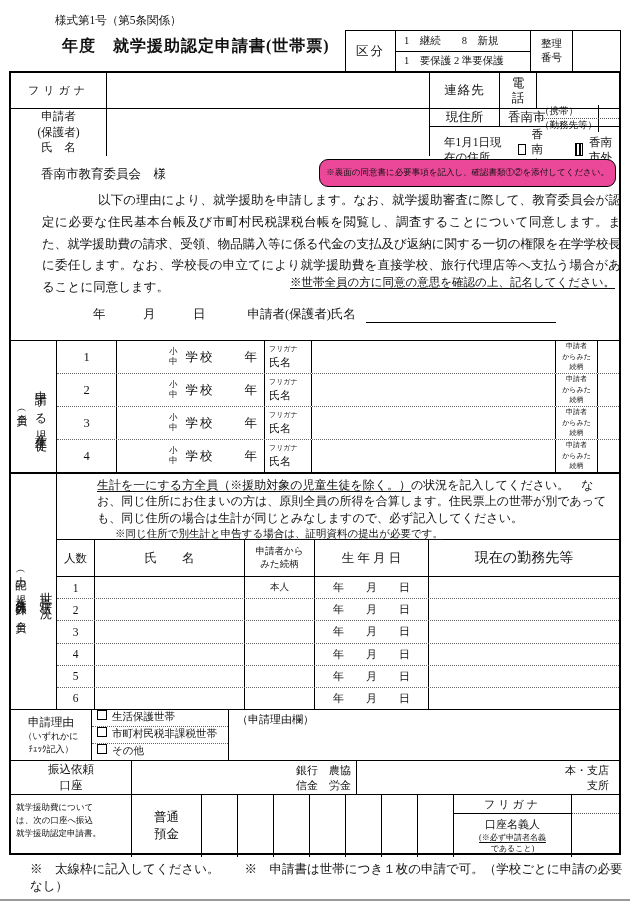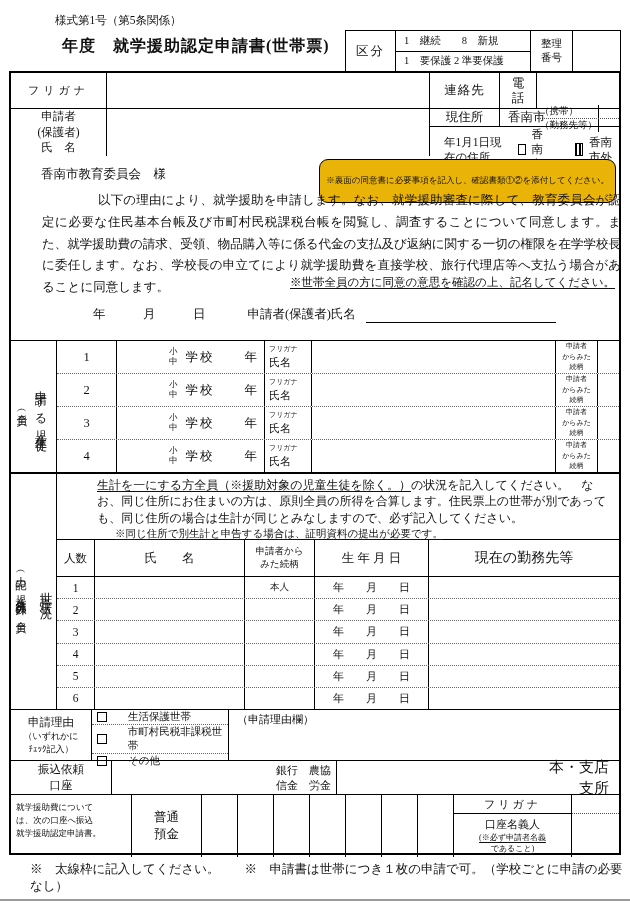--- a/index.html
+++ b/index.html
@@ -62,21 +62,21 @@
   .addr-right .ar1 { flex:1; display:flex; border-bottom:1px solid #000; }
   .addr-right .ar1 .al { width:70px; border-right:1px solid #000; display:flex;
                          align-items:center; justify-content:center; font-size:12.5px; }
   .addr-right .ar1 .av { flex:1; display:flex; align-items:center; padding-left:8px; font-size:12.5px; }
   .addr-right .ar2 { flex:1; display:flex; align-items:center; padding-left:14px;
                      font-size:11.5px; gap:6px; }
 
   
   #consent { top:84px; height:183px; }
   #back-note { position:absolute; right:3px; top:2px; font-size:8.5px; border:1px solid #000;
-               border-radius:9px; padding:15px 6px; background:#eab308; }
+               border-radius:9px; padding:7px 6px; background:#ec4899; }
   #addressee { position:absolute; left:30px; top:9px; font-size:12.5px; }
   #consent-body { position:absolute; left:31px; top:33px; width:579px; font-size:12.5px;
                   line-height:1.74; text-indent:56px; text-align:justify; }
   #sign-note { position:absolute; right:4px; top:118px; font-size:11.5px; }
   #sign-row { position:absolute; left:82px; top:149px; display:flex; align-items:flex-end;
               font-size:12.5px; }
   #sign-row .gap1 { width:42px; }
   #sign-row .gap2 { width:10px; }
   #sign-line { display:inline-block; width:190px; border-bottom:1px solid #000; height:16px; }
 
@@ -131,34 +131,34 @@
   .hh-row .col-rel { font-size:9.5px; }
   .hh-row .col-birth { font-size:11px; }
 
   
   #reason { top:636px; height:51px; border-top:1px solid #000; display:flex; }
   #reason-lbl { width:81px; border-right:1px solid #000; display:flex; flex-direction:column;
                 align-items:center; justify-content:center; }
   #reason-lbl .t { font-size:11.5px; }
   #reason-lbl .s { font-size:9px; line-height:1.35; text-align:center; }
   #reason-opts { width:137px; border-right:1px solid #000; display:flex; flex-direction:column; }
-  .opt { flex:1; display:flex; align-items:center; gap:21px; padding-left:5px; font-size:10.5px; }
+  .opt { flex:1; display:flex; gap:5px; padding-left:5px; font-size:10.5px; }
   .opt + .opt { border-top:1px dotted #666; }
   .opt .cbox { width:10px; height:10px; }
   #reason-field { flex:1; padding:2px 0 0 8px; font-size:11px; }
 
   
   #bank1 { top:687px; height:34px; border-top:1px solid #000; display:flex; }
-  #bank1-lbl { width:101px; border-right:1px solid #000; display:flex; align-items:center;
+  #bank1-lbl { width:121px; border-right:1px solid #000; display:flex; align-items:center;
                justify-content:center; text-align:center; font-size:11.5px; line-height:1.35; }
   #bank1-name { width:225px; border-right:1px solid #000; display:flex; align-items:center;
                 justify-content:flex-end; }
   #bank1-name .types { font-size:11px; line-height:1.35; text-align:center; padding-right:5px; }
   #bank1-branch { flex:1; display:flex; align-items:center; justify-content:flex-end; }
-  #bank1-branch .types { font-size:15px; line-height:1.35; text-align:right; padding-right:10px; }
+  #bank1-branch .types { font-size:11px; line-height:1.35; text-align:right; padding-right:10px; }
 
   
   #bank2 { top:721px; height:63px; border-top:1px solid #000; display:flex; }
   #bank2-lbl { width:121px; border-right:1px solid #000; padding:6px 3px 0 5px;
                font-size:8.5px; line-height:1.55; }
   #acct-type { width:70px; border-right:1px solid #000; display:flex; align-items:center;
                justify-content:center; text-align:center; font-size:12.5px; line-height:1.35; }
   .digit { width:36px; border-right:1px solid #000; }
   #holder { width:118px; border-right:1px solid #000; display:flex; flex-direction:column; }
   #holder .fr { height:19px; border-bottom:1px solid #000; display:flex; align-items:center;

